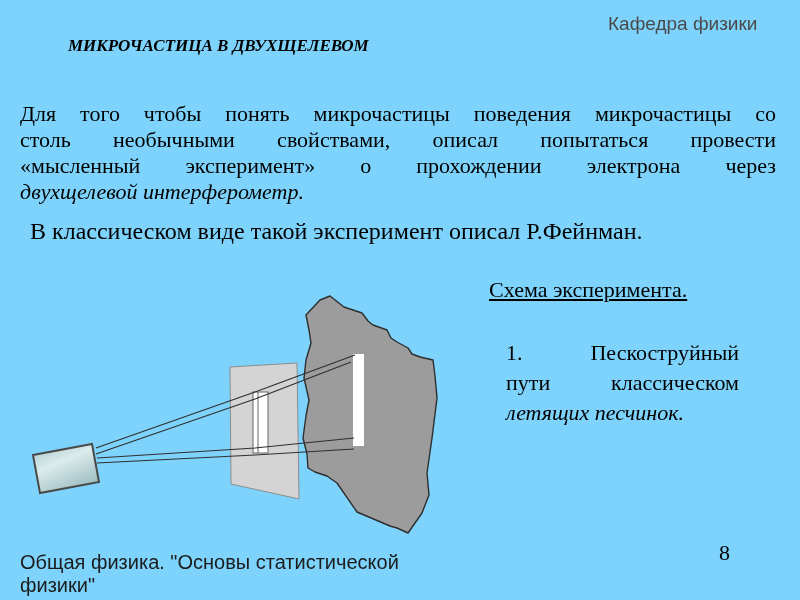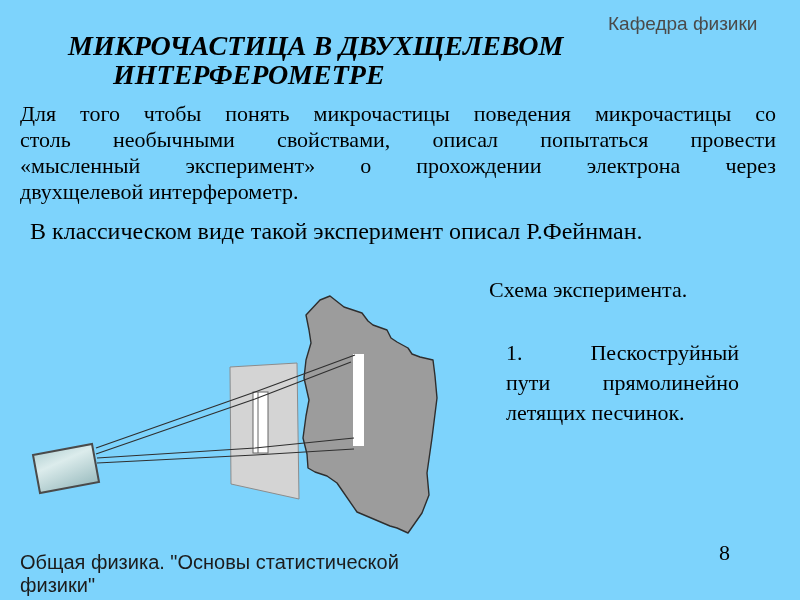--- a/index.html
+++ b/index.html
@@ -2,53 +2,52 @@
 <html><head>
 <meta charset="utf-8">
 <style>
   html,body {margin:0; padding:0; background:#fff;}
   .slide {position:relative; width:800px; height:600px; background:#7dd3fc; overflow:hidden;
           font-family:"Liberation Serif", serif; color:#000;}
 
   .kafedra {position:absolute; left:608px; top:13px; font-family:"Liberation Sans", sans-serif;
             font-size:19px; color:#4a4a4a; white-space:nowrap;}
 
-  .title {position:absolute; left:68px; top:31px; margin:0; font-size:28px; font-weight:bold;
+  .title {position:absolute; left:68px; top:31px; margin:0; font-size:17px; font-weight:bold;
           font-style:italic; line-height:29px; color:#000; white-space:nowrap;}
   .title .t2 {display:block; padding-left:45px;}
 
   .intro {position:absolute; left:20px; top:101px; width:756px; font-size:22px; line-height:26px;}
   .jline {text-align:justify; text-align-last:justify;}
-  .jline.last {text-align:center; text-align-last:left;}
+  .jline.last {text-align:center; text-align-last:left;font-style:italic;}
 
   .feynman {position:absolute; left:30px; top:218px; font-size:24px; white-space:nowrap;}
 
   .diagram {position:absolute; left:12px; top:288px; width:450px; height:260px;}
   .diagram svg {display:block; width:450px; height:260px;}
 
-  .caption {position:absolute; left:489px; top:277px; font-size:22px; 
+  .caption {position:absolute; left:489px; top:277px; font-size:22px; text-decoration:underline;
             white-space:nowrap;}
 
   .item1 {position:absolute; left:506px; top:338px; width:233px; font-size:22px; line-height:30px;}
 
   .footer {position:absolute; left:20px; top:551px; width:430px;
            font-family:"Liberation Sans", sans-serif; font-size:20px; line-height:23px; color:#1c1c1c;}
 
   .pagenum {position:absolute; left:719px; top:540px; font-size:22px; color:#000;}
 </style>
 </head>
 <body>
 
 <div class="slide">
 
   <div class="kafedra">Кафедра физики</div>
 
   <h1 class="title">
     <span class="t1">МИКРОЧАСТИЦА В ДВУХЩЕЛЕВОМ</span>
-    <span class="t2">ИНТЕРФЕРОМЕТРЕ</span>
   </h1>
 
   <div class="intro">
     <div class="jline">Для того чтобы понять микрочастицы поведения микрочастицы со</div>
     <div class="jline">столь необычными свойствами, описал попытаться провести</div>
     <div class="jline">«мысленный эксперимент» о прохождении электрона через</div>
     <div class="jline last">двухщелевой интерферометр.</div>
   </div>
 
   <div class="feynman">В классическом виде такой эксперимент описал Р.Фейнман.</div>
@@ -82,21 +81,21 @@
       <polyline points="85,175 243,167 342,161" fill="none" stroke="#2f2f2f" stroke-width="1.2"></polyline>
 
       <polygon points="21,167 80,156 87,194 28,205" fill="url(#gunGrad)" stroke="#4a4a4a" stroke-width="2"></polygon>
     </svg>
   </div>
 
   <div class="caption">Схема эксперимента.</div>
 
   <div class="item1">
     <div class="jline">1. Пескоструйный</div>
-    <div class="jline">пути прямолинейно</div>
+    <div class="jline">пути классическом</div>
     <div class="jline last">летящих песчинок.</div>
   </div>
 
   <div class="footer">Общая физика. "Основы статистической физики"</div>
 
   <div class="pagenum">8</div>
 
 </div>
 
 </body></html>

